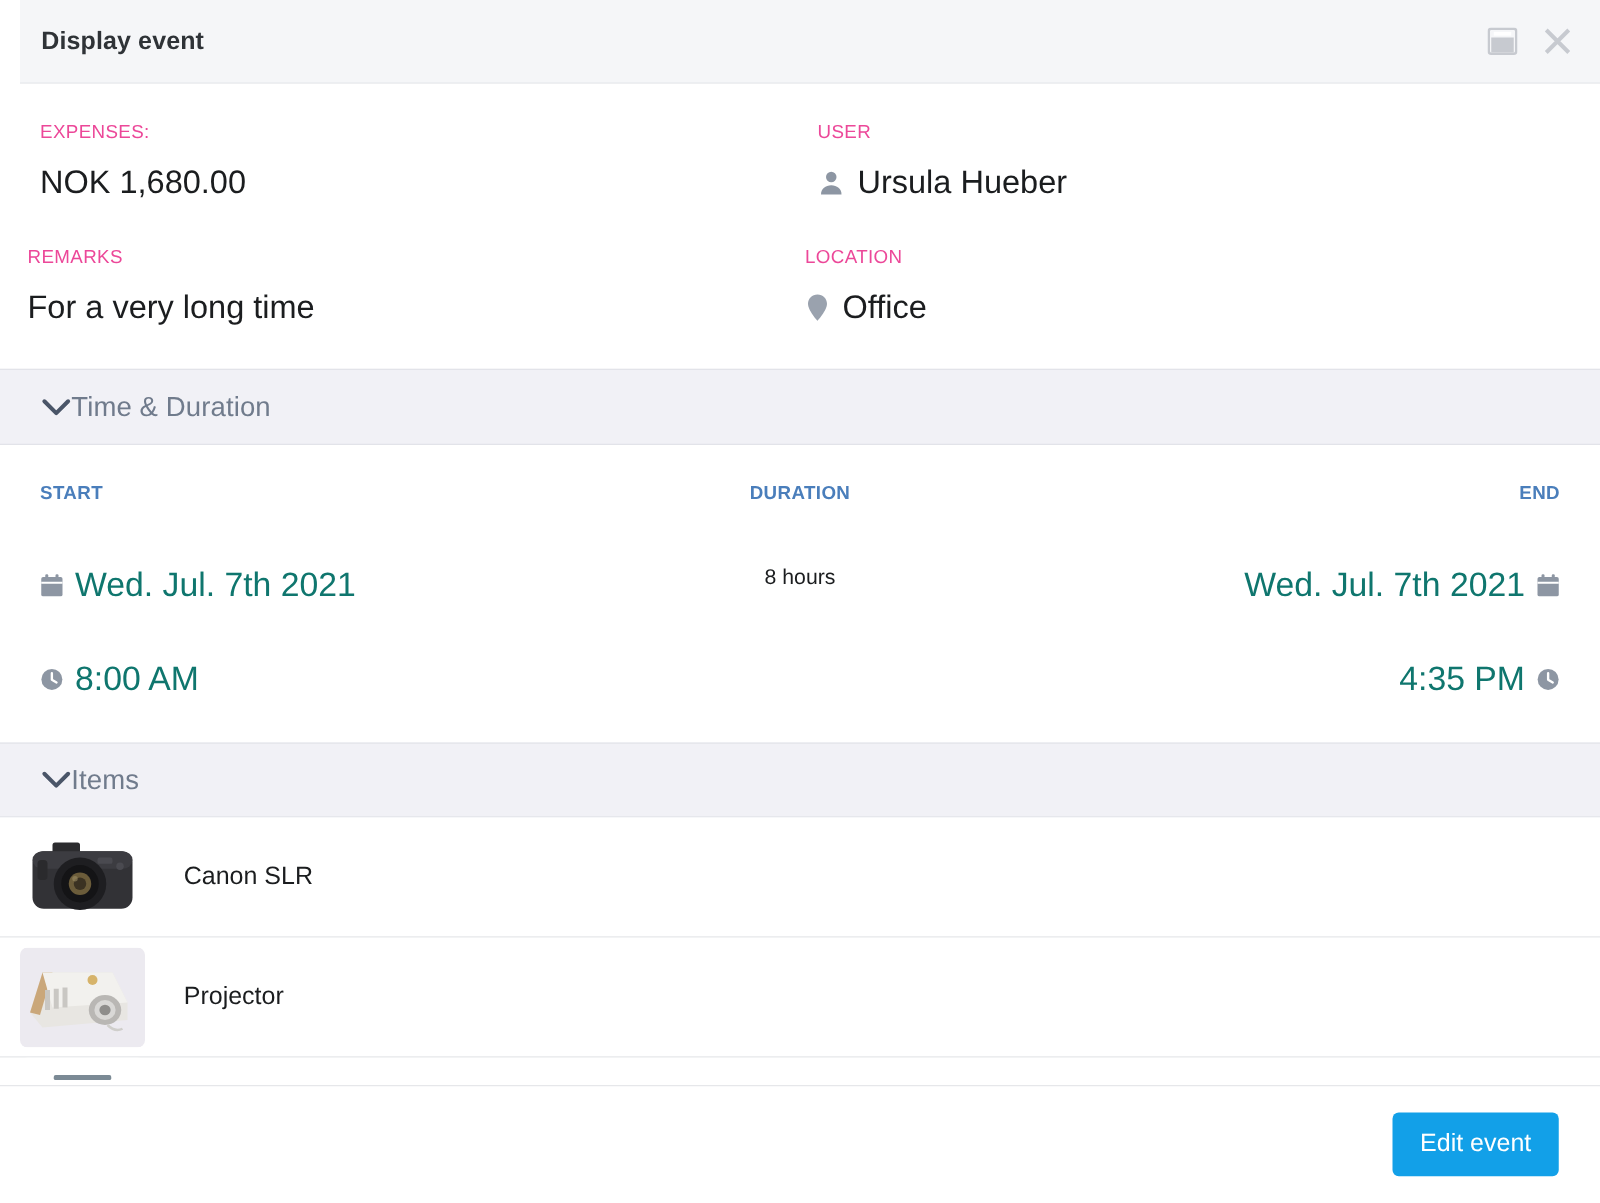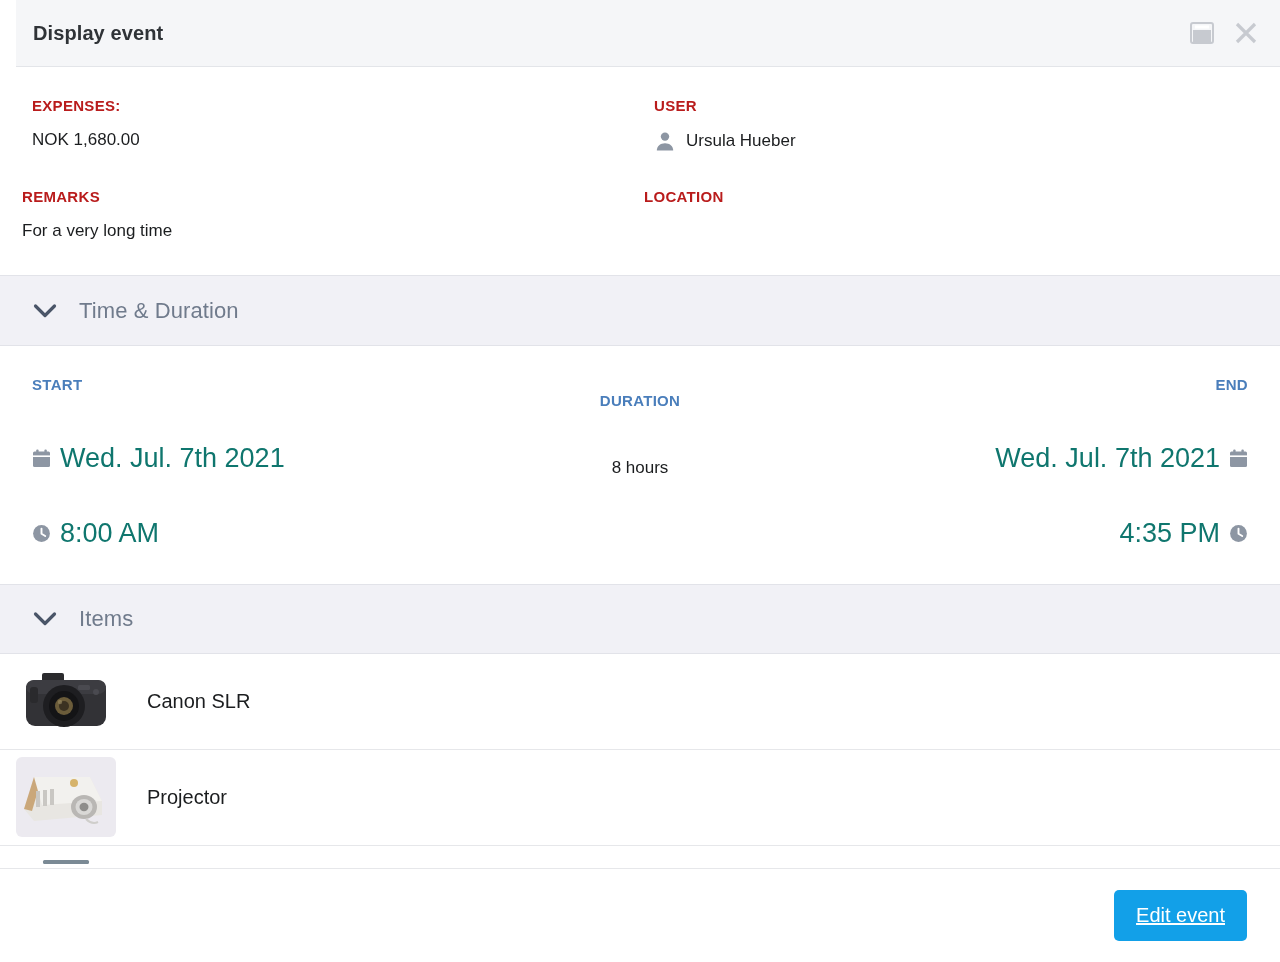--- a/index.html
+++ b/index.html
@@ -48,66 +48,65 @@
   .grid2 {
     display: grid;
     grid-template-columns: 622px 1fr;
     row-gap: 36px;
   }
   .cell { padding-left: 32px; }
   .cell.right-col { padding-left: 22px; }
 
   .field-label {
     font-size: 15px;
-    font-weight: bold;
-    color: #b91c1c;
+    font-weight: normal;
+    color: #ec4899;
     letter-spacing: .3px;
     margin-bottom: 12px;
   }
   .field-value {
-    font-size: 17px;
+    font-size: 26px;
     color: #1b1d1f;
     display: flex; align-items: center; gap: 10px;
     line-height: 1.2;
     margin-top: 16px;
   }
   .field-value.plain { gap: 0; }
 
   .vicon { flex: 0 0 auto; display: inline-flex; align-items: center; }
   .vicon svg { display: block; }
 
   
   .section-bar {
     background: #f1f1f6;
     border-top: 1px solid #e2e3e9;
     border-bottom: 1px solid #e2e3e9;
     height: 72px;
     display: flex; align-items: center;
     padding-left: 33px;
-    gap: 22px;
     cursor: pointer;
   }
   .section-bar .chevron svg { display: block; }
   .section-title {
     font-size: 22px;
     color: #707b8c;
     letter-spacing: .1px;
   }
 
   
   .time-body {
     background: #fff;
     padding: 30px 0 30px 0;
     display: grid;
     grid-template-columns: 1fr 1fr 1fr;
     align-items: start;
   }
   .time-col { display: flex; flex-direction: column; gap: 35px; }
   .time-col.start { padding-left: 32px; align-items: flex-start; }
-  .time-col.mid { align-items: center; margin-top: 16px; }
+  .time-col.mid { align-items: center; }
   .time-col.end { padding-right: 32px; align-items: flex-end; }
 
   .time-label {
     font-size: 15px;
     font-weight: bold;
     color: #4a7ebb;
     letter-spacing: .3px;
     margin-bottom: 11px;
   }
   .time-line {
@@ -157,21 +156,20 @@
   }
   .btn-primary {
     background: #12a0e8;
     color: #ffffff;
     font-size: 20px;
     border: none;
     border-radius: 5px;
     padding: 14px 22px;
     cursor: pointer;
     font-family: "Liberation Sans", sans-serif;
-    text-decoration: underline;
   }
 </style>
 </head>
 <body>
 
 <div class="modal">
 
   <div class="modal-header">
     <div class="modal-title">Display event</div>
     <div class="header-actions">
@@ -211,20 +209,28 @@
         </div>
       </div>
 
       <div class="cell right-col">
         <div class="field-label">REMARKS</div>
         <div class="field-value plain">For a very long time</div>
       </div>
 
       <div class="cell right-col">
         <div class="field-label">LOCATION</div>
+        <div class="field-value">
+          <span class="vicon">
+            <svg width="20" height="24" viewBox="0 0 20 24">
+              <path d="M10 1.5c-4.3 0-7.6 3.3-7.6 7.4 0 5.4 7.6 13.6 7.6 13.6s7.6-8.2 7.6-13.6c0-4.1-3.3-7.4-7.6-7.4z" fill="#9aa2ae"></path>
+            </svg>
+          </span>
+          <span>Office</span>
+        </div>
       </div>
 
     </div>
   </div>
 
   <div class="section-bar">
     <span class="chevron">
       <svg width="24" height="16" viewBox="0 0 24 16">
         <path d="M2.5 3 L12 12.5 L21.5 3" fill="none" stroke="#4a5568" stroke-width="3.2" stroke-linecap="round" stroke-linejoin="round"></path>
       </svg>

